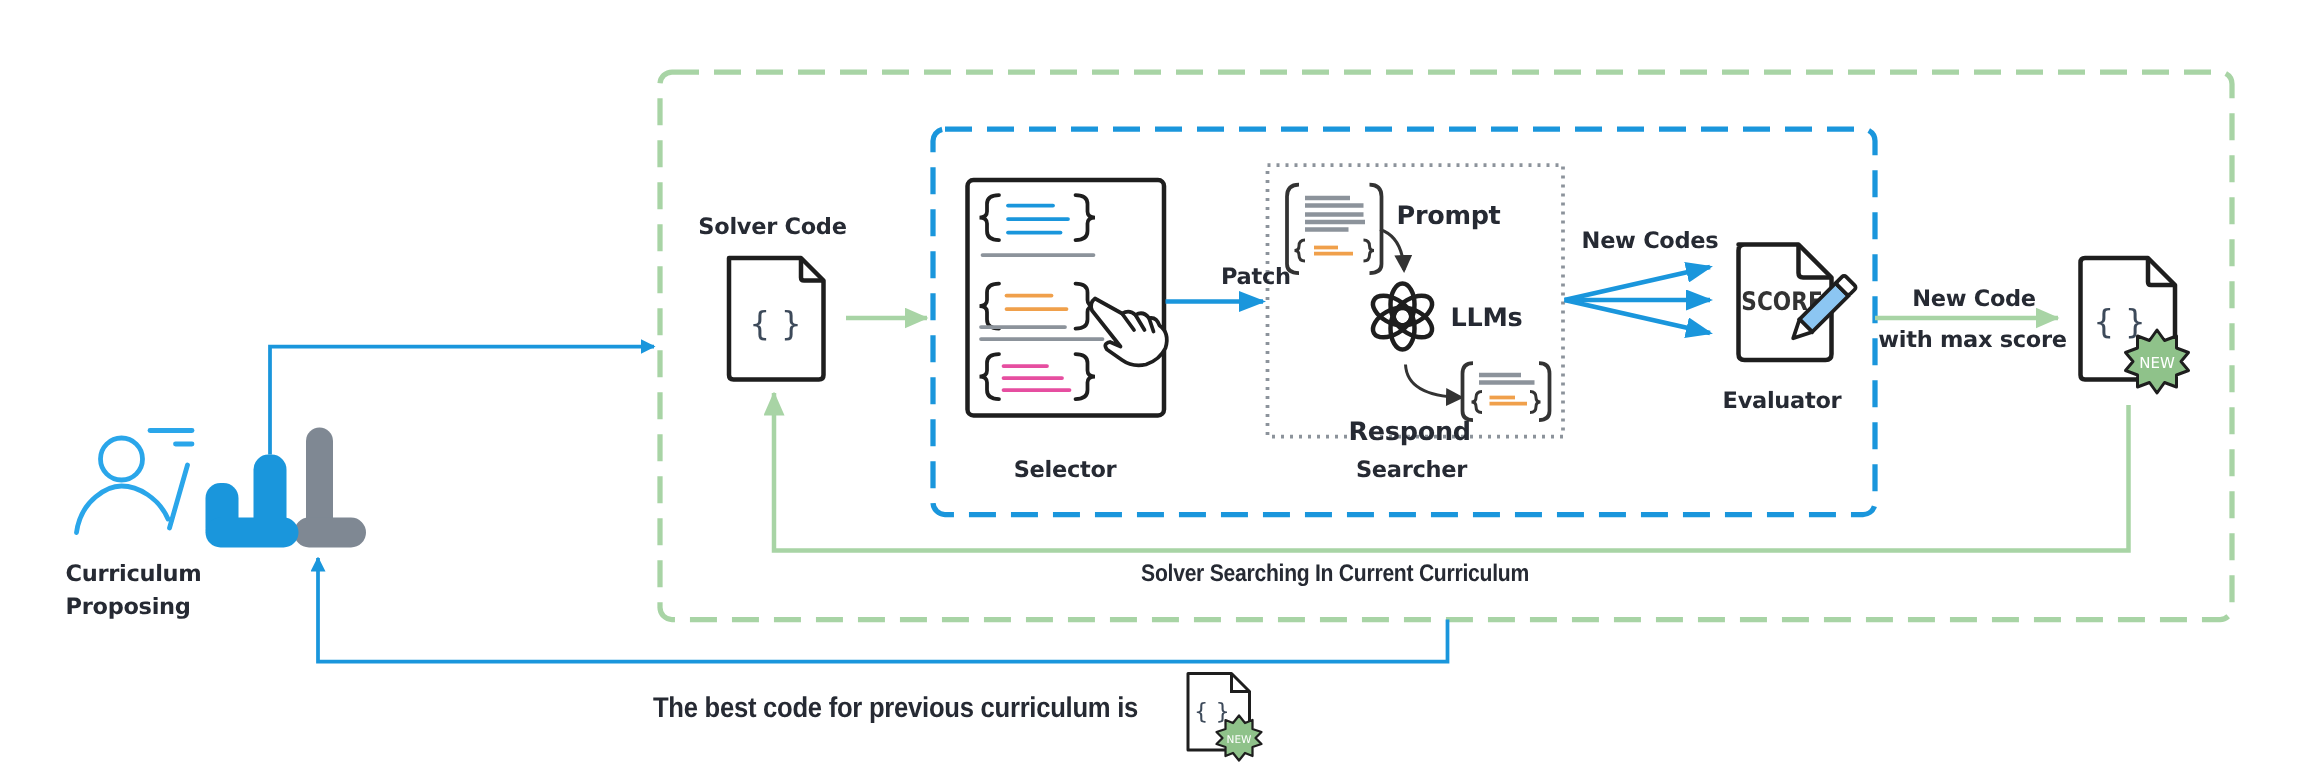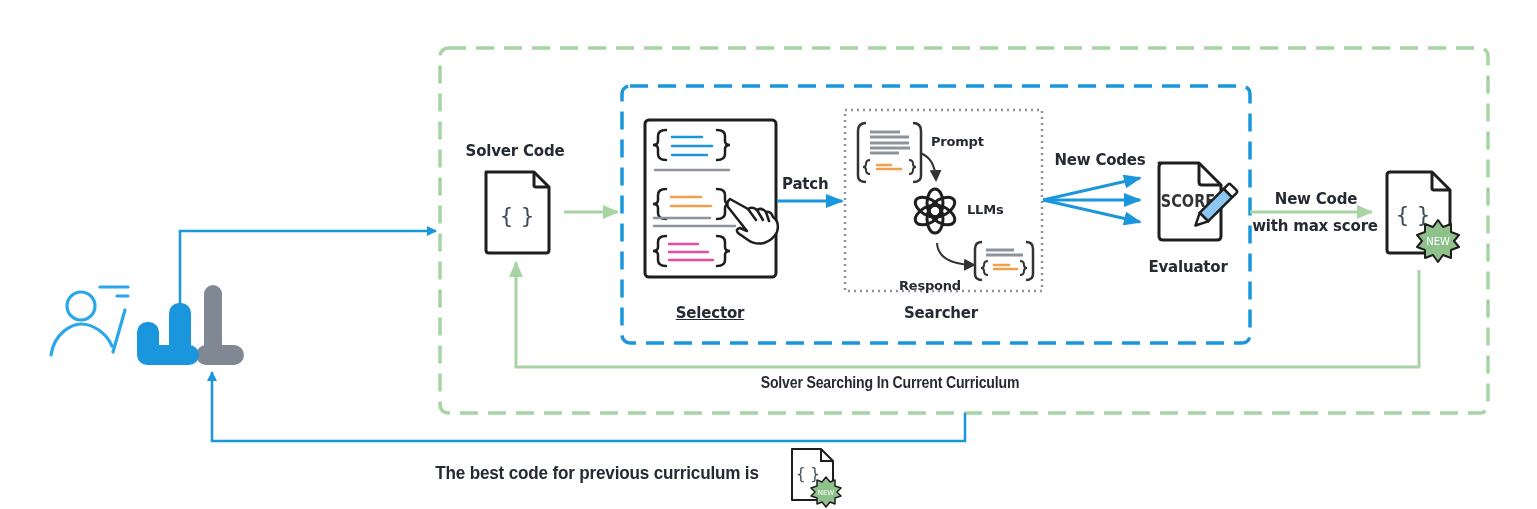--- a/index.html
+++ b/index.html
@@ -4,21 +4,21 @@
 <style>
   html, body { margin:0; padding:0; background:#ffffff; }
   body { width:1537px; height:509px; position:relative; overflow:hidden;
          font-family:"DejaVu Sans", "Liberation Sans", sans-serif; }
   #stage { position:absolute; left:0; top:0; width:1537px; height:509px; }
   .lbl { position:absolute; font-weight:bold; color:#262a33; white-space:nowrap;
          font-family:"DejaVu Sans", sans-serif; letter-spacing:-0.2px; }
   .lbl.center { transform:translateX(-50%); text-align:left; }
   .lbl.lg { font-size:17px; }
   .lbl.md { font-size:15px; }
-  .lbl.sm { font-size:13px; }
+  .lbl.sm { font-size:17px; }
   .lbl.cond { font-family:"Liberation Sans", sans-serif; font-size:16px; transform:translateX(-50%) scaleX(0.88); }
   .lbl.cond3 { font-family:"Liberation Sans", sans-serif; font-size:19px; transform:translateX(-50%) scaleX(0.9); }
   svg text { font-family:"DejaVu Sans", sans-serif; }
 </style>
 </head>
 <body>
 
 <div id="stage">
 <svg width="1537" height="509" viewBox="0 0 1537 509" xmlns="http://www.w3.org/2000/svg">
   <defs>
@@ -180,27 +180,31 @@
     <path d="M821,449 L821,461 L833,461" fill="none" stroke="#1e1e1e" stroke-width="2"></path>
     <text x="808" y="479" text-anchor="middle" font-size="15" fill="#3d4a5a" font-family="DejaVu Sans Mono, monospace">{ }</text>
   </g>
   <g transform="translate(826,492)">
     <polygon points="0,-15 4,-10 9,-12 9,-6 15,-4 11,0 15,4 9,6 9,12 4,10 0,15 -4,10 -9,12 -9,6 -15,4 -11,0 -15,-4 -9,-6 -9,-12 -4,-10" fill="#8fc28a" stroke="#1e1e1e" stroke-width="1.5" stroke-linejoin="round"></polygon>
     <text x="0" y="3" text-anchor="middle" font-size="7" fill="#fff">NEW</text>
   </g>
 </svg>
 
 
+<div class="lbl md center" style="left:89px; top:371px; line-height:22px;">
+  <div>Curriculum</div>
+  <div>Proposing</div>
+</div>
 
 
 <div class="lbl md center" style="left:515px; top:142px;">Solver Code</div>
 
-<div class="lbl md" style="left:782px; top:175px;text-align:center;">Patch</div>
-
-<div class="lbl md center" style="left:710px; top:304px;text-decoration:underline;">Selector</div>
+<div class="lbl md" style="left:814px; top:175px;text-align:center;">Patch</div>
+
+<div class="lbl md center" style="left:710px; top:304px;">Selector</div>
 
 <div class="lbl sm" style="left:931px; top:134px;">Prompt</div>
 <div class="lbl sm" style="left:967px; top:202px;">LLMs</div>
 <div class="lbl sm" style="left:899px; top:278px;">Respond</div>
 
 <div class="lbl md center" style="left:941px; top:304px;">Searcher</div>
 
 <div class="lbl md center" style="left:1100px; top:151px;">New Codes</div>
 
 <div class="lbl md center" style="left:1188px; top:258px;">Evaluator</div>

